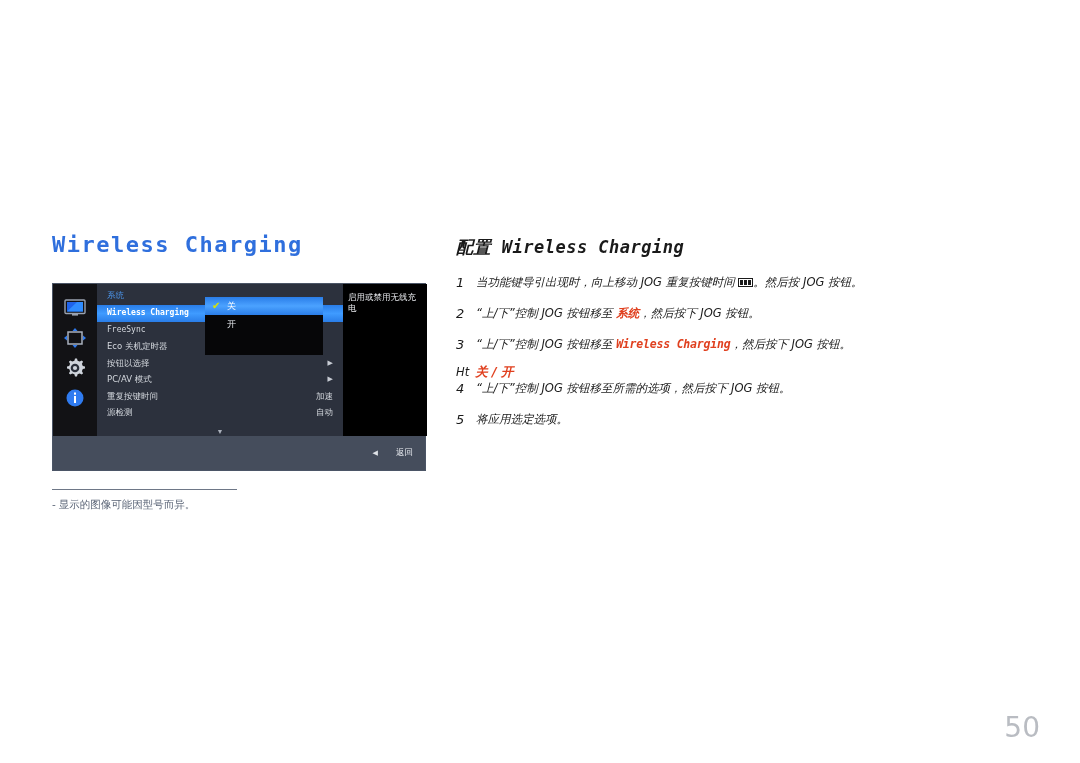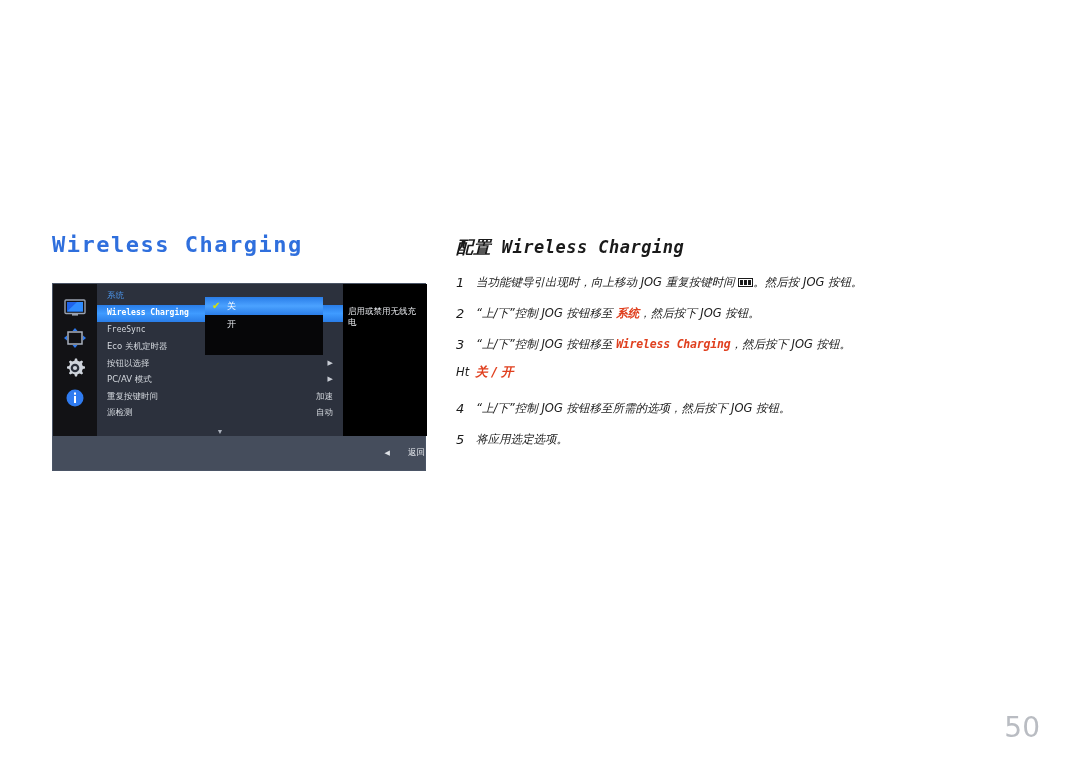--- a/index.html
+++ b/index.html
@@ -118,21 +118,21 @@
   }
   #osd-desc {
     position: absolute;
     left: 290px; top: 0;
     width: 84px;
     height: 152px;
     background: #000000;
     color: #e8eaee;
     font-size: 8.5px;
     line-height: 11px;
-    padding: 22px 5px;
+    padding: 8px 5px;
     box-sizing: border-box;
     font-family: "DejaVu Sans", sans-serif;
   }
   #osd-submenu {
     position: absolute;
     left: 152px;
     top: 13px;
     width: 118px;
     height: 58px;
     background: #060608;
@@ -162,20 +162,21 @@
   }
   #osd-bottombar {
     position: absolute;
     left: 0; bottom: 0;
     width: 100%;
     height: 34px;
     background: #454d5c;
     display: flex;
     align-items: center;
     justify-content: flex-end;
+    padding-right: 12px;
     box-sizing: border-box;
   }
   #osd-back-arrow {
     color: #dfe2e7;
     font-size: 7px;
     margin-right: 18px;
   }
   #osd-back-label {
     color: #e6e9ee;
     font-size: 8.5px;
@@ -250,21 +251,21 @@
     height: 5px;
     background: #1a1a1a;
     display: block;
   }
   .menuglyph i:nth-child(1) { left: 1px; }
   .menuglyph i:nth-child(2) { left: 5px; }
   .menuglyph i:nth-child(3) { left: 9px; }
 
   #option-line {
     font-size: 12px;
-    margin: -4px 0 20px 0;
+    margin: -4px 0 0 0;
     font-family: "DejaVu Sans", sans-serif;
     color: #1a1a1a;
   }
   #option-prefix { margin-right: 6px; font-size: 11.5px; }
   #option-values { color: #e0401f; font-weight: bold; font-size: 12.5px; }
 
   
   #page-number {
     position: absolute;
     right: 40px;
@@ -360,20 +361,26 @@
       </div>
     </div>
 
     <div id="osd-bottombar">
       <span id="osd-back-arrow">◀</span>
       <span id="osd-back-label">返回</span>
     </div>
 
   </div>
 
+  <div id="note-wrap">
+    <div id="note-rule"></div>
+    <div id="note-text">
+      <span id="note-bullet">‑</span><span>显示的图像可能因型号而异。</span>
+    </div>
+  </div>
 
 </div>
 
 <div id="right-col">
 
   <h2 id="section-title">配置 Wireless Charging</h2>
 
   <div class="step">
     <span class="step-num">1</span>
     <span class="step-text"><span>当功能键导引出现时，向上移动 JOG 重复按键时间 </span><span class="menuglyph"><i></i><i></i><i></i></span><span>。然后按 JOG 按钮。</span></span>

